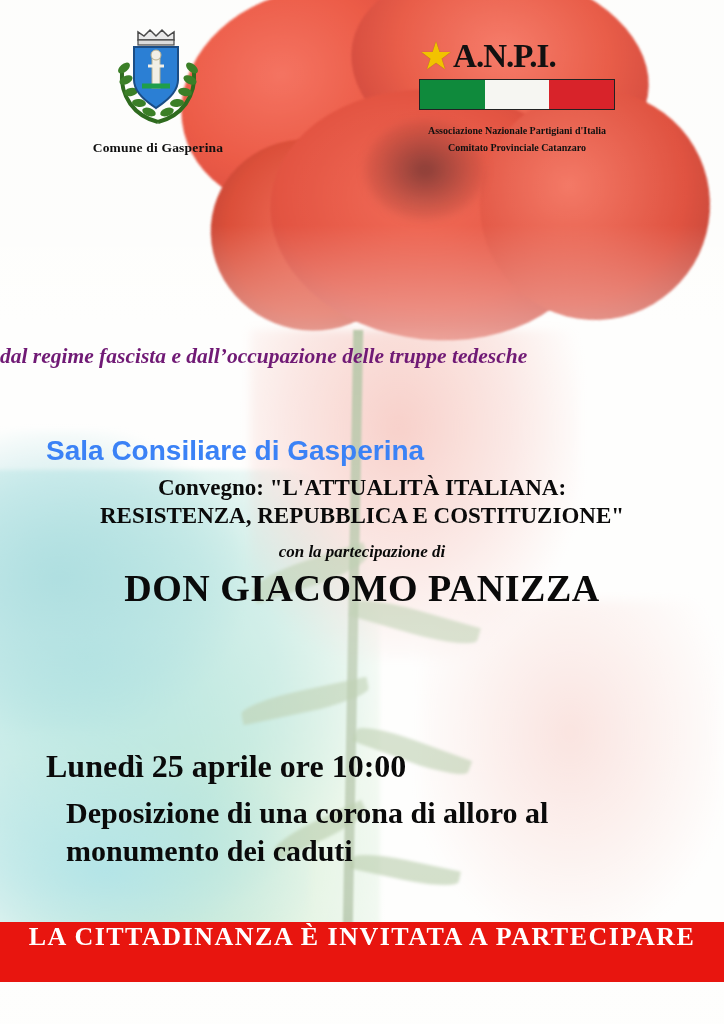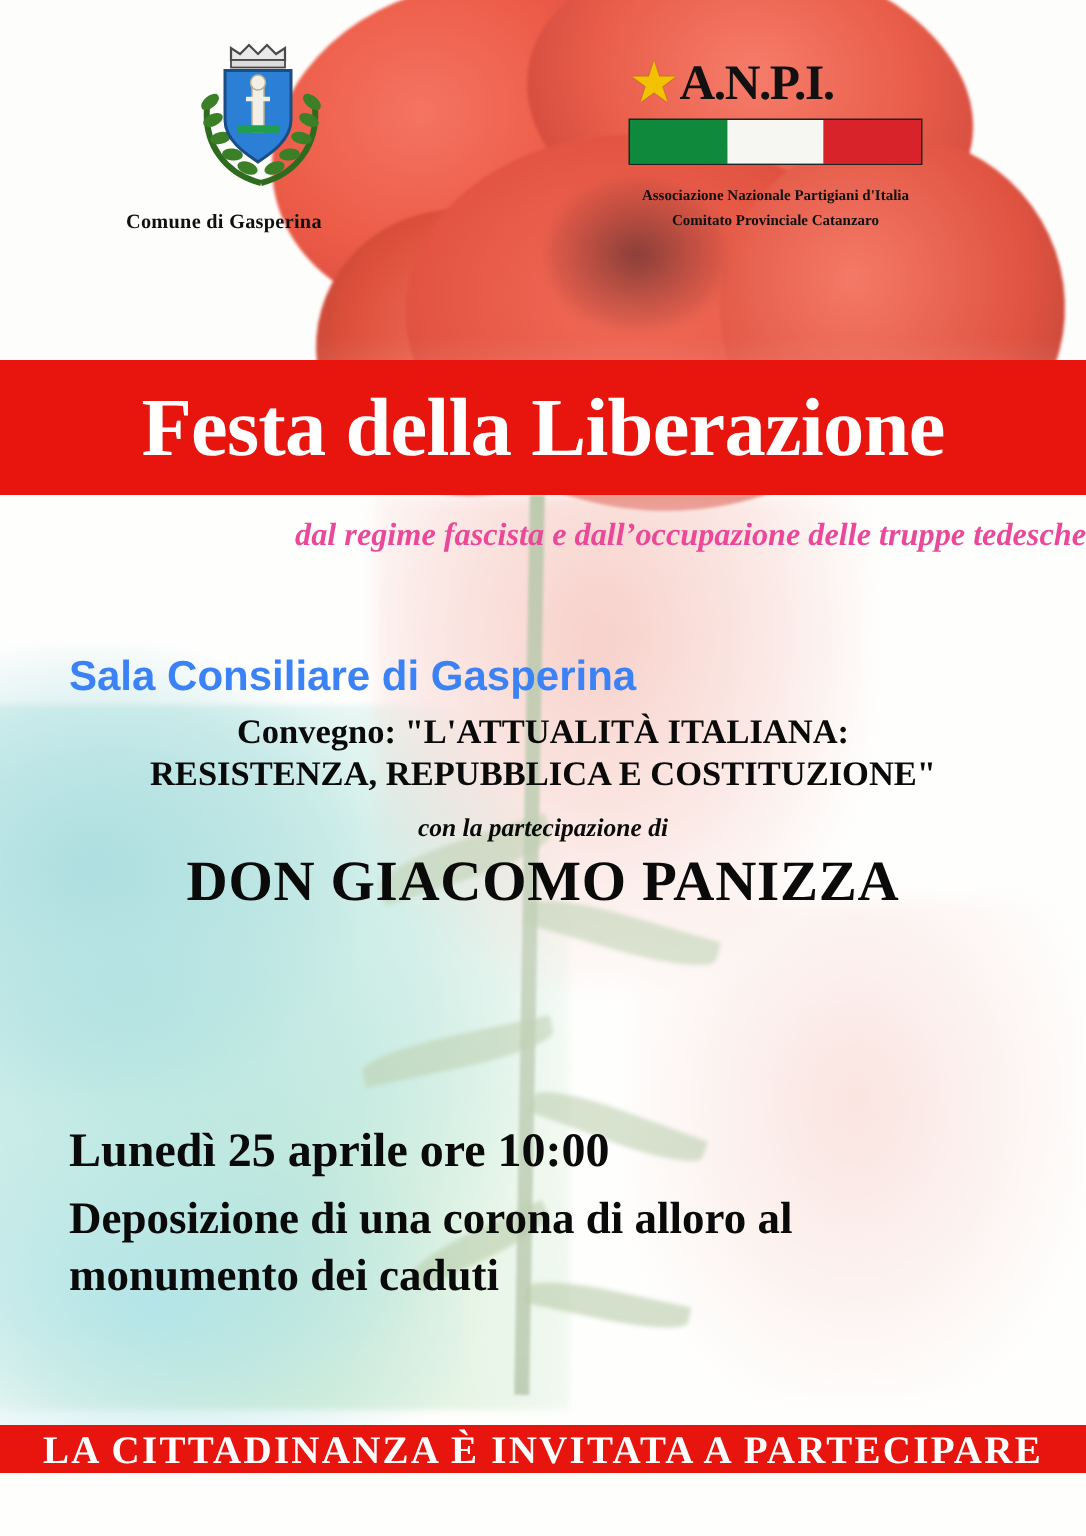--- a/index.html
+++ b/index.html
@@ -145,24 +145,24 @@
   
   .header {
     position: absolute;
     top: 22px;
     left: 0;
     width: 100%;
     height: 180px;
   }
   .comune-block {
     position: absolute;
-    left: 84px;
+    left: 68px;
     top: 0;
     width: 180px;
-    text-align: left;
+    text-align: center;
   }
   .crest {
     width: 92px;
     height: 104px;
     margin: 0 auto;
     position: relative;
   }
   .crest svg { display: block; }
   .comune-label {
     margin-top: 14px;
@@ -247,26 +247,26 @@
     color: #ffffff;
     letter-spacing: -0.5px;
     white-space: nowrap;
   }
 
   .subtitle {
     position: absolute;
     left: 0;
     top: 344px;
     width: 100%;
-    text-align: right;
+    text-align: left;
     font-family: "Liberation Serif", serif;
     font-style: italic;
     font-weight: bold;
     font-size: 21.5px;
-    color: #ec4899;
+    color: #701a75;
   }
 
   
   .ev1 {
     position: absolute;
     left: 0; top: 432px;
     width: 100%;
   }
   .ev1 .when {
     padding-left: 46px;
@@ -339,32 +339,33 @@
   .ev2 .desc {
     padding-left: 46px;
     padding-right: 40px;
     margin-top: 4px;
     font-family: "Liberation Serif", serif;
     font-weight: bold;
     font-size: 30px;
     line-height: 38px;
     color: #0a0a0a;
     text-align: justify;
+    margin-left: 20px;
   }
 
   
   .footer-band {
     position: absolute;
     left: 0;
     bottom: 42px;
     width: 100%;
-    height: 32px;
+    height: 60px;
     background: #e8150f;
     display: flex;
-    align-items: flex-end;
+    align-items: flex-start;
     justify-content: center;
   }
   .footer-band .ftext {
     font-family: "Liberation Serif", serif;
     font-weight: bold;
     font-size: 26px;
     letter-spacing: 1.5px;
     color: #ffffff;
     white-space: nowrap;
   }
@@ -452,23 +453,20 @@
             <div class="flag-seg fr"></div>
           </div>
         </div>
         <div class="anpi-label">
           <div>Associazione Nazionale Partigiani d'Italia</div>
           <div>Comitato Provinciale Catanzaro</div>
         </div>
       </div>
     </div>
 
-    <div class="title-band">
-      <div class="title">Festa della Liberazione</div>
-    </div>
 
     <div class="subtitle">dal regime fascista e dall’occupazione delle truppe tedesche</div>
 
     <div class="ev1">
       <div class="place">Sala Consiliare di Gasperina</div>
       <div class="convegno">
         <div>Convegno: "L'ATTUALITÀ ITALIANA:</div>
         <div>RESISTENZA, REPUBBLICA E COSTITUZIONE"</div>
       </div>
       <div class="with">con la partecipazione di</div>

